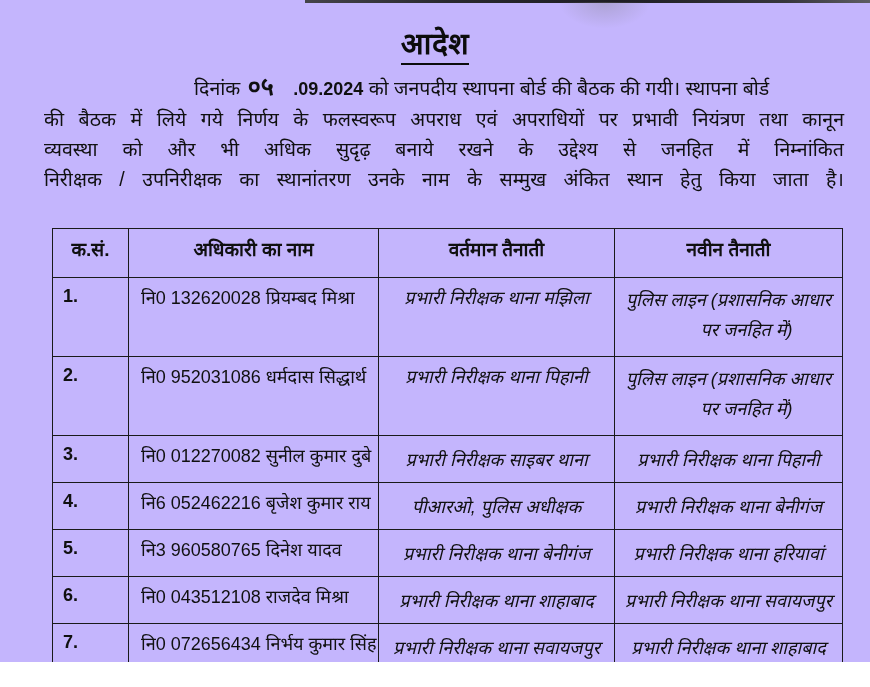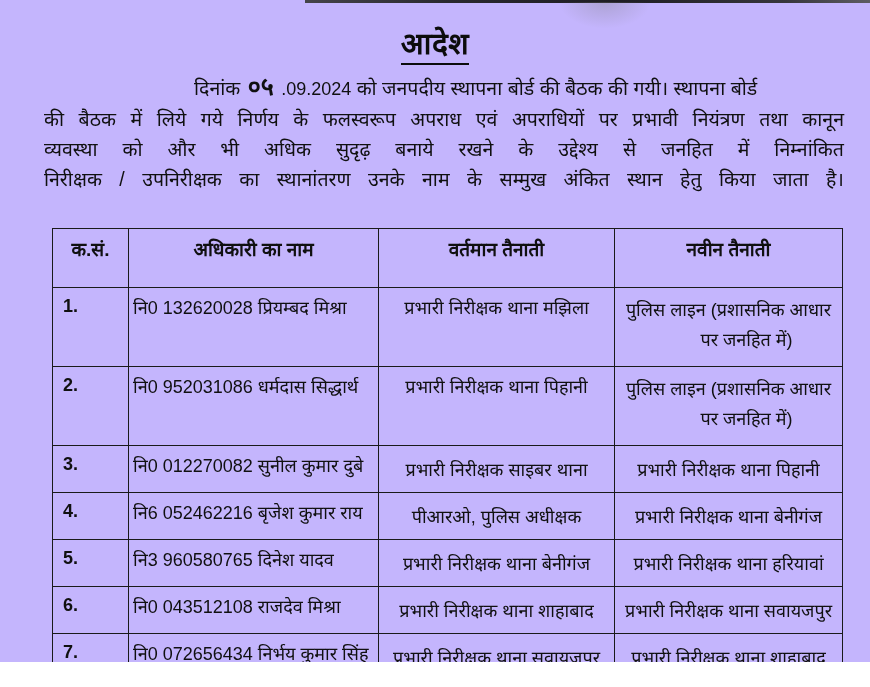--- a/index.html
+++ b/index.html
@@ -80,21 +80,22 @@
   .date-ink {
     font-family: "Liberation Serif", "DejaVu Serif", serif;
     font-weight: 700;
     font-size: 25px;
     letter-spacing: 0px;
     padding: 0 2px;
   }
   .date-rest {
     font-family: "Liberation Sans", "DejaVu Sans", sans-serif;
     font-size: 18px;
-    font-weight: 400;
+    font-weight: 700;
+    margin-left: 12px;
   }
 
   
   .order-table {
     position: absolute;
     left: 52px;
     top: 228px;
     width: 790px;
     border-collapse: collapse;
     table-layout: fixed;
@@ -106,45 +107,46 @@
     font-size: 18px;
     color: #101010;
     vertical-align: middle;
     font-weight: 500;
   }
   .order-table th {
     text-align: center;
     font-weight: 700;
     font-size: 19px;
     height: 40px;
-    padding-bottom: 18px;
+    padding-bottom: 8px;
   }
   .col-sn    { width: 76px; }
   .col-name  { width: 250px; }
   .col-cur   { width: 236px; }
   .col-new   { width: 228px; }
 
   td.sn {
     text-align: left;
     padding-left: 10px;
     vertical-align: top;
     padding-top: 8px;
     font-weight: 600;
   }
   td.name {
     text-align: left;
-    padding-left: 4px;
+    padding-left: 12px;
     vertical-align: top;
     padding-top: 7px;
     white-space: nowrap;
   }
   td.cur, td.new {
     text-align: center;
     vertical-align: top;
     padding-top: 7px;
+    font-style: italic;
   }
   td.cur.mid, td.new.mid { vertical-align: middle; padding-top: 0; text-align: center; }
   tr.tall td { height: 70px; }
   tr.short td { height: 38px; }
   .two-line {
     line-height: 30px;
     display: block;
   }
   .two-line .l2 { display: block; padding-left: 36px; }
 </style>

